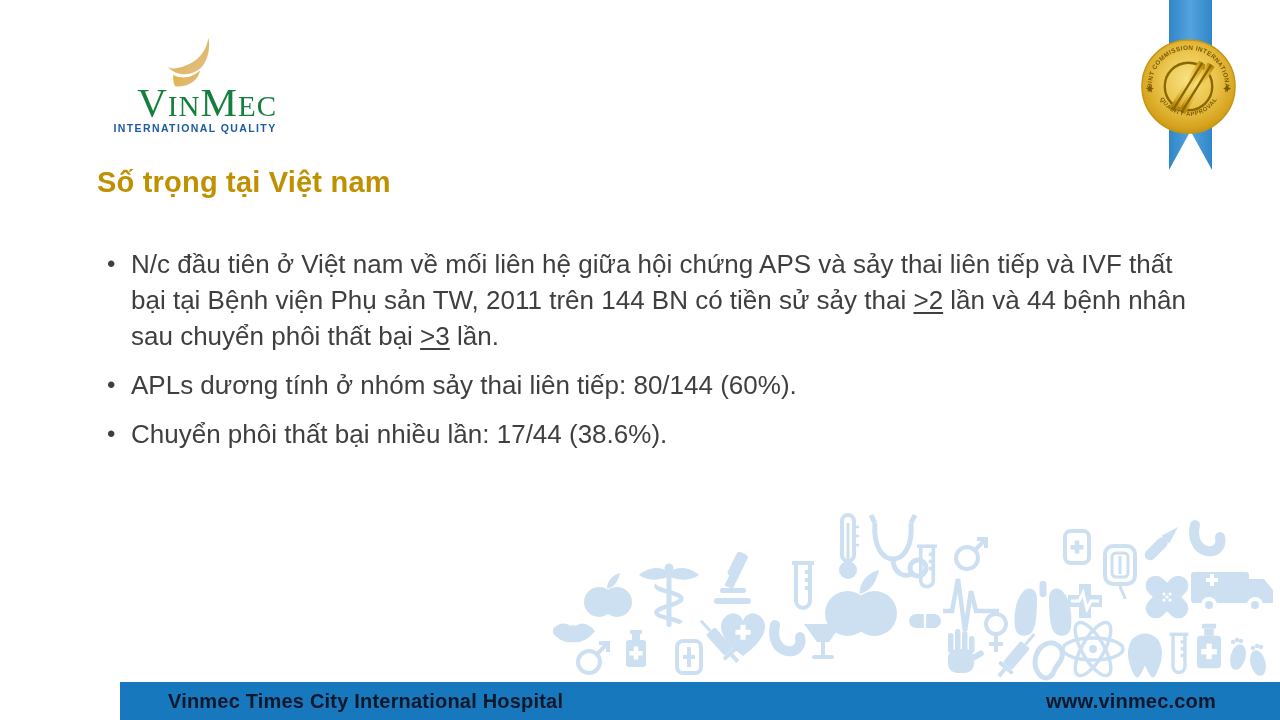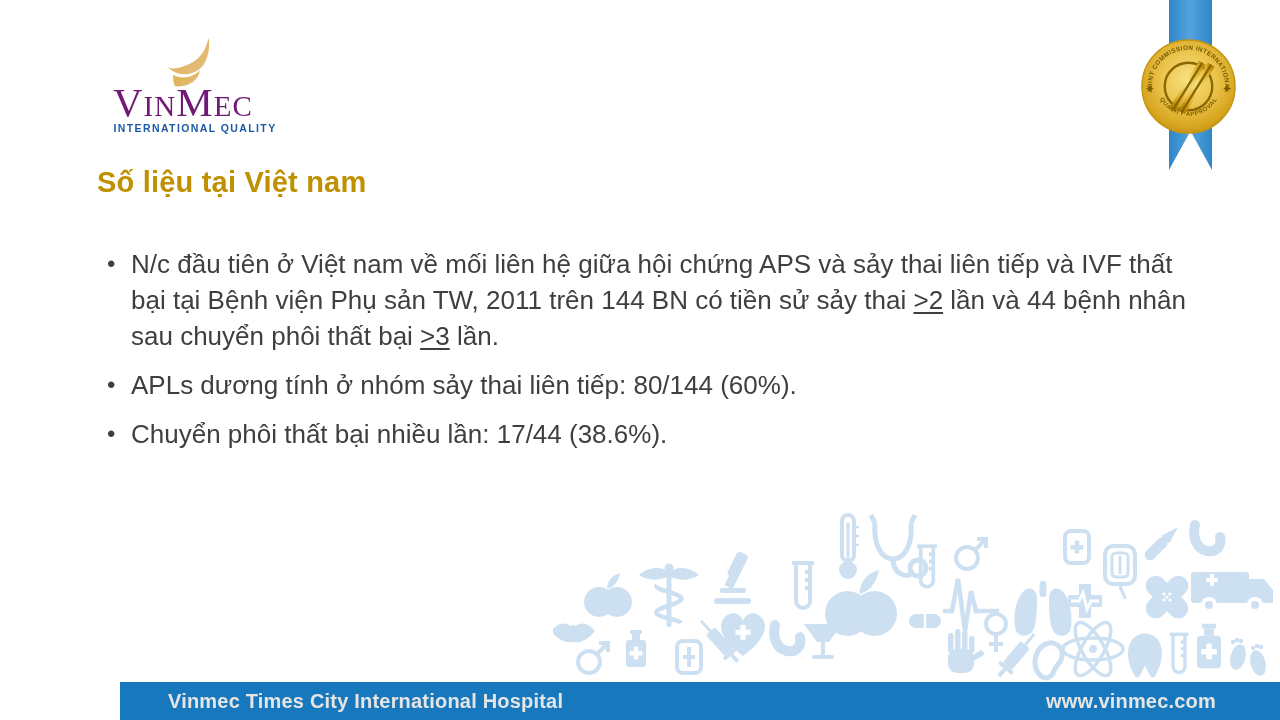--- a/index.html
+++ b/index.html
@@ -1,23 +1,23 @@
 <!DOCTYPE html>
 <html><head>
 <meta charset="utf-8">
 <style>
   html,body{margin:0;padding:0;background:#888;}
   .slide{position:relative;width:1280px;height:720px;background:#ffffff;overflow:hidden;
          font-family:"Liberation Sans",sans-serif;}
   
   .logo{position:absolute;left:113px;top:36px;width:164px;height:104px;}
   .logo-bird{position:absolute;left:46px;top:0;width:58px;height:52px;}
-  .logo-word{position:absolute;left:0;top:46px;width:164px;text-align:left;
+  .logo-word{position:absolute;left:0;top:46px;width:164px;text-align:right;
              font-family:"Liberation Serif",serif;font-variant:small-caps;
-             font-size:41px;line-height:40px;color:#701a75;letter-spacing:1px;}
+             font-size:41px;line-height:40px;color:#15803d;letter-spacing:1px;}
   .logo-sub{position:absolute;left:0;top:86px;width:164px;text-align:center;
             font-size:10.5px;font-weight:bold;letter-spacing:1.4px;color:#1B5AA5;}
   
   .ribbon{position:absolute;left:1169px;top:0;width:43px;height:170px;
           background:linear-gradient(90deg,#2F86C8,#53A3DE 50%,#2F86C8);
           clip-path:polygon(0 0,100% 0,100% 100%,50% 77%,0 100%);}
   .medal{position:absolute;left:1139px;top:37px;width:99px;height:99px;}
   
   .title{position:absolute;left:97px;top:166px;margin:0;font-size:29px;font-weight:bold;
          color:#BF9000;letter-spacing:0.2px;}
@@ -26,21 +26,21 @@
            list-style:none;color:#3F3F3F;font-size:26px;line-height:36px;}
   .bullets li{position:relative;padding-left:26px;margin-bottom:13px;}
   .bullets li::before{content:"\2022";position:absolute;left:2px;top:0;font-size:24px;color:#3F3F3F;}
   .ul{text-decoration:underline;text-underline-offset:3px;}
   
   .wm{position:absolute;left:553px;top:511px;width:727px;height:170px;}
   
   .footer{position:absolute;left:120px;right:0;top:682px;height:38px;background:#1878BE;
           display:flex;justify-content:space-between;align-items:center;
           padding:0 64px 0 48px;box-sizing:border-box;}
-  .footer span{color:#e5e5e5;font-size:20px;font-weight:bold;letter-spacing:0.2px;}
+  .footer span{color:#0f172a;font-size:20px;font-weight:bold;letter-spacing:0.2px;}
 </style>
 </head>
 <body>
 
 <div class="slide">
 
   <div class="logo">
     <svg class="logo-bird" viewBox="0 0 60 56">
       <defs>
         <linearGradient id="birdG" x1="0" y1="0" x2="1" y2="1">
@@ -77,21 +77,21 @@
     <text font-family="Liberation Sans,sans-serif" font-size="6.4" font-weight="bold" fill="#7A5B00" letter-spacing="0.4">
       <textPath href="#arcTop" startOffset="50%" text-anchor="middle">JOINT COMMISSION INTERNATIONAL</textPath>
     </text>
     <text font-family="Liberation Sans,sans-serif" font-size="6" font-weight="bold" fill="#7A5B00" letter-spacing="0.6">
       <textPath href="#arcBot" startOffset="50%" text-anchor="middle">QUALITY APPROVAL</textPath>
     </text>
     <polygon points="11,48 12.2,50.8 15,52 12.2,53.2 11,56 9.8,53.2 7,52 9.8,50.8" fill="#7A5B00"></polygon>
     <polygon points="89,48 90.2,50.8 93,52 90.2,53.2 89,56 87.8,53.2 85,52 87.8,50.8" fill="#7A5B00"></polygon>
   </svg>
 
-  <h1 class="title">Số liệu tại Việt nam</h1>
+  <h1 class="title">Số trọng tại Việt nam</h1>
 
   <ul class="bullets">
     <li><span>N/c đầu tiên ở Việt nam về mối liên hệ giữa hội chứng APS và sảy thai liên tiếp và IVF thất bại tại Bệnh viện Phụ sản TW, 2011 trên 144 BN có tiền sử sảy thai </span><span class="ul">&gt;2</span><span> lần và 44 bệnh nhân sau chuyển phôi thất bại </span><span class="ul">&gt;3</span><span> lần.</span></li>
     <li>APLs dương tính ở nhóm sảy thai liên tiếp: 80/144 (60%).</li>
     <li>Chuyển phôi thất bại nhiều lần: 17/44 (38.6%).</li>
   </ul>
 
   <svg class="wm" viewBox="0 0 727 170">
     <defs>
       <g id="wmApple">

